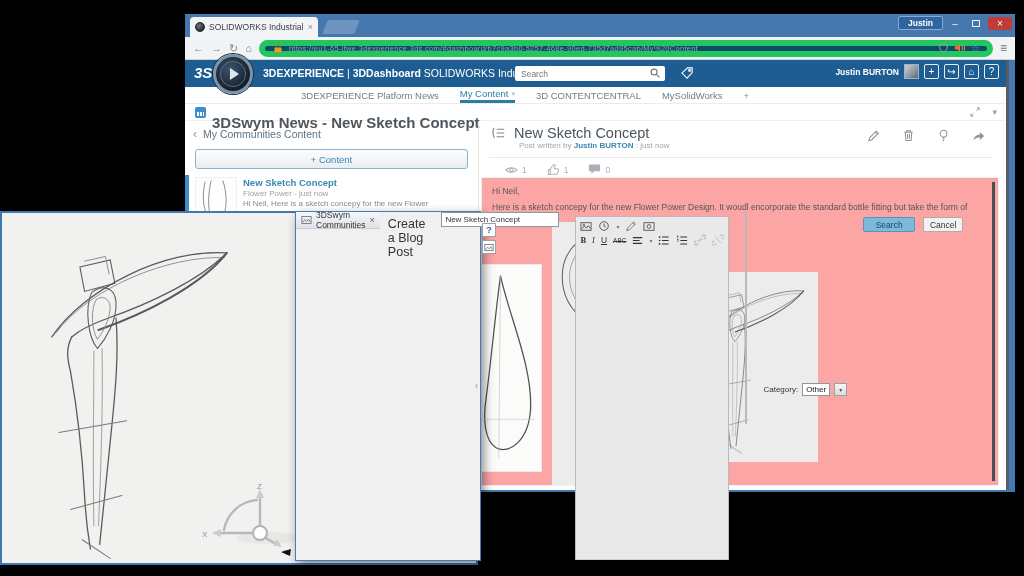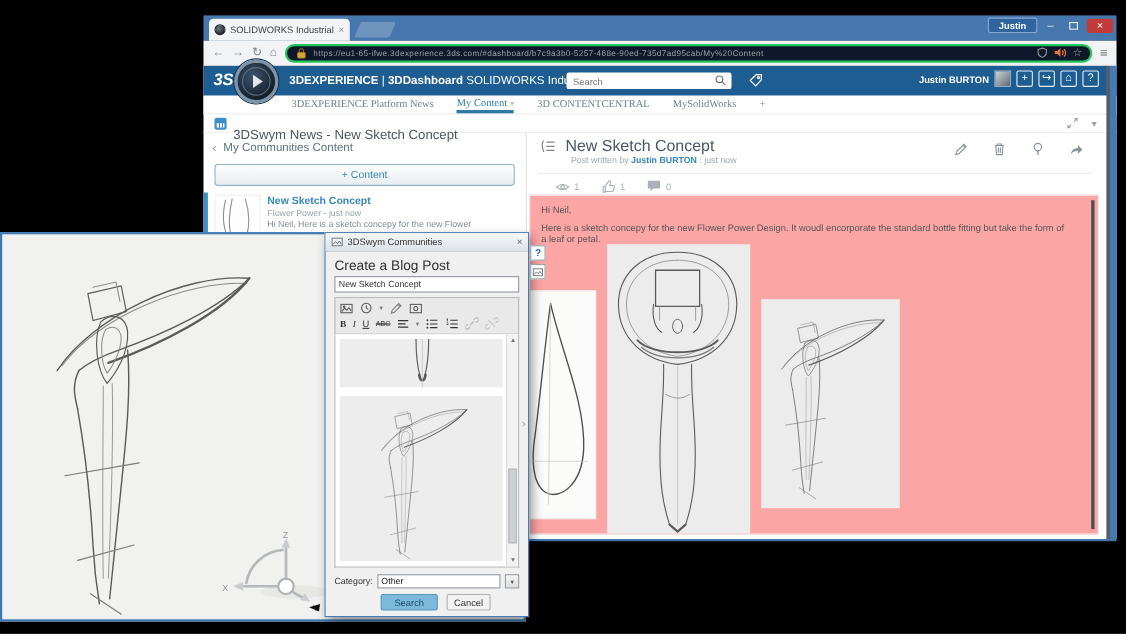--- a/index.html
+++ b/index.html
@@ -18,21 +18,21 @@
   .btab .x{font-size:9px;color:#8a9096;flex:none;}
   .newtab{position:absolute;left:140px;top:6px;width:32px;height:14px;background:#6e95bd;border-radius:2px;transform:skewX(-22deg);}
   .winctl{position:absolute;right:3px;top:2px;display:flex;align-items:center;gap:3px;}
   .chip{background:#2f649e;border:1px solid #86a9d2;color:#fff;font-size:8.5px;font-weight:bold;padding:1px 9px;border-radius:2px;}
   .wbtn{width:18px;height:13px;display:flex;align-items:center;justify-content:center;color:#eaf1f8;font-size:10px;}
   .wmax i{display:block;width:8px;height:7px;border:1px solid #eaf1f8;}
   .wclose{width:24px;height:13px;background:#c23b3b;border-radius:2px;color:#fff;display:flex;align-items:center;justify-content:center;font-size:10px;}
 
   .urlbar{position:relative;height:23px;background:#f2f3f4;border-bottom:1px solid #cdd2d6;display:flex;align-items:center;padding:0 8px;gap:7px;}
   .navg{color:#81878d;font-size:11px;line-height:1;}
-  .urlfield{flex:1;height:17px;background:#0f172a;border:2px solid #22c55e;border-radius:9px;display:flex;align-items:center;padding:0 7px;gap:5px;}
+  .urlfield{flex:1;height:17px;background:#0c4a6e;border:6px solid #22c55e;border-radius:9px;display:flex;align-items:center;padding:0 7px;gap:5px;}
   .urltext{flex:1;font-size:7.5px;color:#9aa0a6;letter-spacing:.3px;white-space:nowrap;overflow:hidden;}
   .star{color:#9aa0a6;font-size:10px;}
   .menu{color:#6d7378;font-size:12px;}
 
   .page{position:relative;height:430px;background:#fff;overflow:visible;}
   .edge{position:absolute;right:0;top:0;width:9px;height:100%;background:#4379b4;border-left:3px solid #595d61;z-index:4;}
 
   
   .dxheader{position:relative;height:27px;background:#1d5d92;color:#fff;}
   .logo3s{position:absolute;left:9px;top:4px;font-size:15px;font-weight:bold;font-style:italic;color:#fff;}
@@ -43,31 +43,31 @@
   .brand b{font-weight:bold;}
   .dxsearch{position:absolute;left:330px;top:6px;width:150px;height:15px;background:#fff;border-radius:2px;display:flex;align-items:center;padding:0 4px;}
   .dxsearch input{border:0;outline:0;flex:1;font-size:8.5px;color:#555;background:transparent;font-family:inherit;}
   .tagic{position:absolute;left:496px;top:7px;color:#fff;}
   .hdright{position:absolute;right:16px;top:4px;display:flex;align-items:center;gap:5px;}
   .uname{font-size:8.5px;font-weight:bold;}
   .avatar{width:15px;height:15px;border:1px solid #9db4c9;background:linear-gradient(135deg,#cfd4d8,#8d969e 60%,#5d666e);}
   .hbox{width:15px;height:15px;border:1px solid #e8eef4;border-radius:2px;color:#fff;font-size:10px;display:flex;align-items:center;justify-content:center;line-height:1;}
 
   
-  .dxnav{position:relative;height:17px;background:#fff;border-bottom:1px solid #ececec;display:flex;align-items:stretch;padding-left:80px;gap:21px;font-size:9.5px;color:#6b7f8c;font-family:Liberation Serif, serif;}
+  .dxnav{position:relative;height:17px;background:#fff;border-bottom:1px solid #ececec;display:flex;align-items:stretch;padding-left:116px;gap:21px;font-size:9.5px;color:#6b7f8c;}
   .dxnav .ntab{display:flex;align-items:center;gap:3px;}
   .dxnav .active{color:#2e7ca6;border-bottom:3px solid #2e7ca6;}
   .dxnav .chev{color:#a9c4d4;font-size:7px;}
   .dxnav .plus{color:#8a979f;}
 
   
   .widgetbar{position:relative;height:17px;display:flex;align-items:center;padding-left:10px;gap:6px;border-bottom:1px solid #f0f0f0;}
   .wic{width:11px;height:11px;background:#3e8ecc;border-radius:2px;position:relative;}
   .wic:after{content:"";position:absolute;left:2px;top:5px;width:7px;height:4px;background:linear-gradient(90deg,#fff 0 2px,transparent 2px 3px,#fff 3px 5px,transparent 5px 6px,#fff 6px);}
-  .wtitle{font-size:12px;color:#4e565c;font-weight:normal;margin-top:20px;}
+  .wtitle{font-size:15px;color:#4e565c;font-weight:bold;margin-top:20px;}
   .wbar-right{position:absolute;right:18px;top:3px;display:flex;gap:12px;color:#9aa2a8;align-items:center;}
   .wbar-right .chev{font-size:9px;}
 
   
   .content{position:relative;display:flex;height:369px;}
   .leftpanel{width:294px;border-right:1px solid #e3e3e3;position:relative;}
   .lp-back{padding:6px 8px 4px;font-size:10.5px;color:#5f7280;display:flex;gap:6px;align-items:center;}
   .lp-back .chev{font-size:12px;color:#8a99a4;}
   .lp-btn{margin:4px 10px 0;height:20px;border:1px solid #8fb3c9;border-radius:3px;background:linear-gradient(#fdfdfe,#e9edf0);color:#3787b5;font-size:9.5px;display:flex;align-items:center;justify-content:center;}
   .lp-item{margin-top:6px;height:46px;position:relative;padding:2px 6px 2px 58px;}
@@ -94,21 +94,21 @@
   .img-front{position:absolute;left:70px;top:44px;width:130px;height:266px;background:#ececec;}
   .img-threeq{position:absolute;left:210px;top:94px;width:126px;height:190px;background:#ececec;}
 
   
   .sketchwin{position:absolute;left:0;top:211px;width:478px;height:354px;background:#f1f1ef;border:2px solid #3f79b2;z-index:20;}
   .bigsketch{position:absolute;left:14px;top:12px;}
   .triad{position:absolute;left:196px;top:268px;}
   .cursor{position:absolute;left:278px;top:330px;}
 
   
-  .dialog{position:absolute;left:295px;top:211px;width:186px;height:350px;background:#f0f0f0;border:1px solid #4a7ab5;box-shadow:3px 4px 10px rgba(0,0,0,.45);z-index:30;display:flex;flex-direction:column;}
+  .dialog{position:absolute;left:295px;top:211px;width:186px;height:350px;background:#f0f0f0;border:1px solid #4a7ab5;box-shadow:3px 4px 10px rgba(0,0,0,.45);z-index:30;display:flex;}
   .dlg-titlebar{height:17px;background:linear-gradient(#f5f7f9,#dde3e9);display:flex;align-items:center;padding:0 5px;gap:4px;border-bottom:1px solid #c8cdd2;}
   .dlg-titlebar .t{flex:1;font-size:8.5px;color:#333;}
   .dlg-titlebar .x{font-size:9px;color:#666;}
   .dlg-head{margin:5px 8px 3px;font-size:12.5px;color:#333;}
   .dlg-input{margin:0 8px;height:15px;border:1px solid #8f979e;background:#fff;font-size:8px;color:#333;padding:0 3px;font-family:inherit;outline:none;}
   .dlg-toolbar{margin:4px 8px 0;border:1px solid #b9b9b9;border-bottom:1px solid #cfcfcf;background:#e9e9e9;padding:2px 4px;}
   .tb-row{display:flex;align-items:center;gap:6px;height:14px;color:#555;}
   .tb-row .g{font-size:8.5px;color:#333;}
   .tb-row .b{font-weight:bold;font-family:"Liberation Serif",serif;}
   .tb-row .i{font-style:italic;font-family:"Liberation Serif",serif;}

